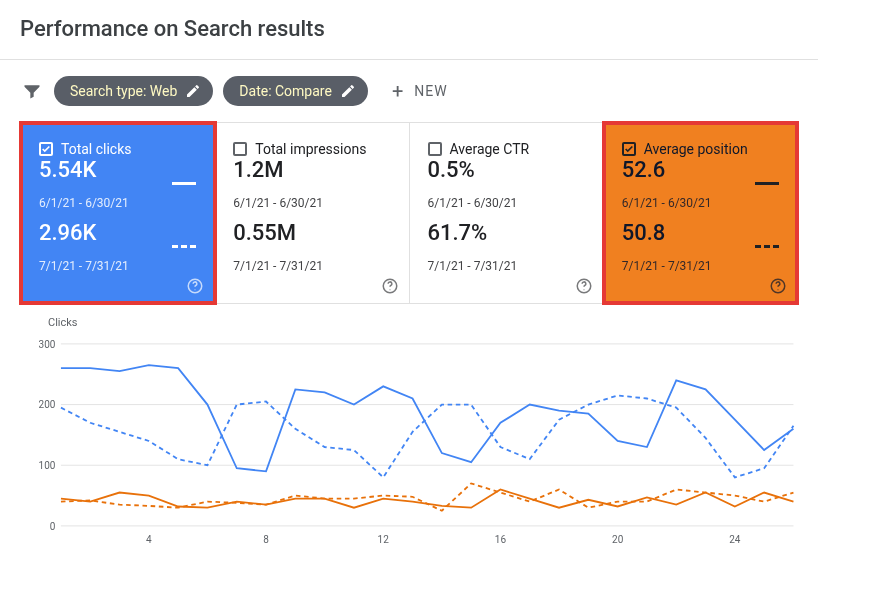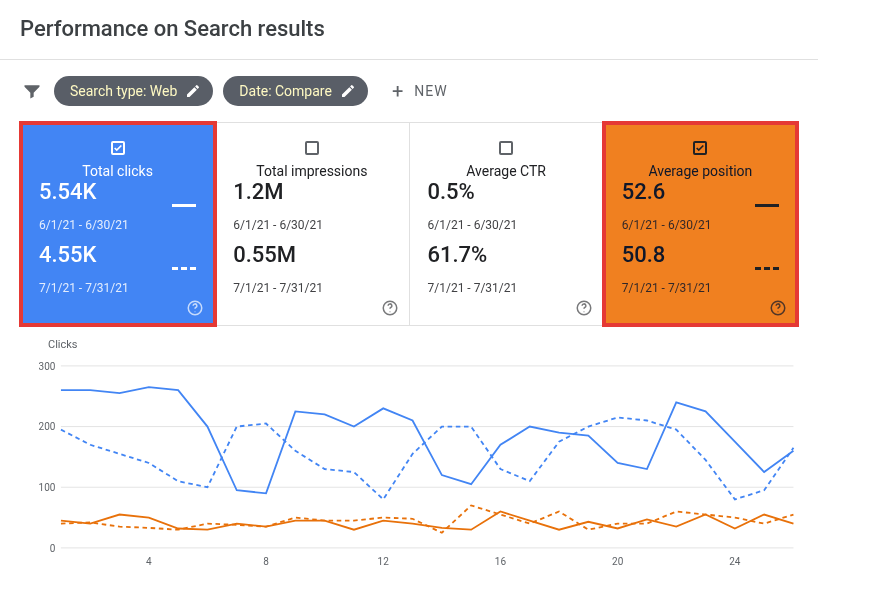--- a/index.html
+++ b/index.html
@@ -9,21 +9,21 @@
   .header h1 { margin:0; font-size:22px; font-weight:500; color:#3c4043; }
   .filterbar { display:flex; align-items:center; gap:10px; padding:16px 20px; }
   .filter-icon { width:24px; height:24px; display:flex; align-items:center; justify-content:center; color:#5f6368; }
   .chip { display:inline-flex; align-items:center; gap:8px; background:#595e67; color:#fef9c3; padding:7px 12px 7px 16px; border-radius:18px; font-size:14px; cursor:pointer; }
   .chip .pencil { width:16px; height:16px; }
   .newbtn { display:inline-flex; align-items:center; gap:10px; color:#5f6368; margin-left:14px; font-size:14px; letter-spacing:1px; cursor:pointer; }
   .newbtn .plus { font-size:20px; line-height:1; }
   .cards { display:flex; margin:0 20px; border:1px solid #e0e0e0; border-radius:4px 4px 0 0; }
   .card { flex:1; padding:18px 18px 30px 18px; position:relative; border-right:1px solid #e0e0e0; }
   .card:last-child { border-right:none; }
-  .card .row-top { display:flex; align-items:center; gap:8px; font-size:14px;flex-direction:column; }
+  .card .row-top { display:flex; align-items:center; gap:8px; font-size:14px; }
   .card .checkbox { width:14px; height:14px; border:2px solid #5f6368; border-radius:2px; display:flex; align-items:center; justify-content:center; }
   .card.selected .checkbox { border-color:#fff; background:transparent; }
   .card .checkbox svg { display:none; }
   .card.selected .checkbox svg, .card.orange .checkbox svg { display:block; }
   .card .metric { font-size:22px; font-weight:500; margin-top:0; }
   .card .daterange { font-size:12px; margin-top:14px; opacity:.85; }
   .metric-block { display:flex; align-items:center; justify-content:space-between; }
   .legend-dash { width:24px; border-top:3px solid; }
   .legend-dash.solid { border-top-style:solid; }
   .legend-dash.dashed { border-top-style:dashed; }
@@ -89,21 +89,21 @@
         </div>
         <div class="metric-block">
           <div>
             <div class="metric">5.54K</div>
             <div class="daterange">6/1/21 - 6/30/21</div>
           </div>
           <span class="legend-dash solid"></span>
         </div>
         <div class="metric-block" style="margin-top:10px">
           <div>
-            <div class="metric">4.55K</div>
+            <div class="metric">2.96K</div>
             <div class="daterange">7/1/21 - 7/31/21</div>
           </div>
           <span class="legend-dash dashed"></span>
         </div>
         <svg class="help-icon" viewBox="0 0 24 24" fill="none" stroke="currentColor" stroke-width="2">
           <circle cx="12" cy="12" r="9"></circle>
           <path d="M9.5 9a2.5 2.5 0 1 1 3.5 2.3c-.8.4-1 .9-1 1.7"></path>
           <circle cx="12" cy="17" r="0.8" fill="currentColor" stroke="none"></circle>
         </svg>
       </div>

